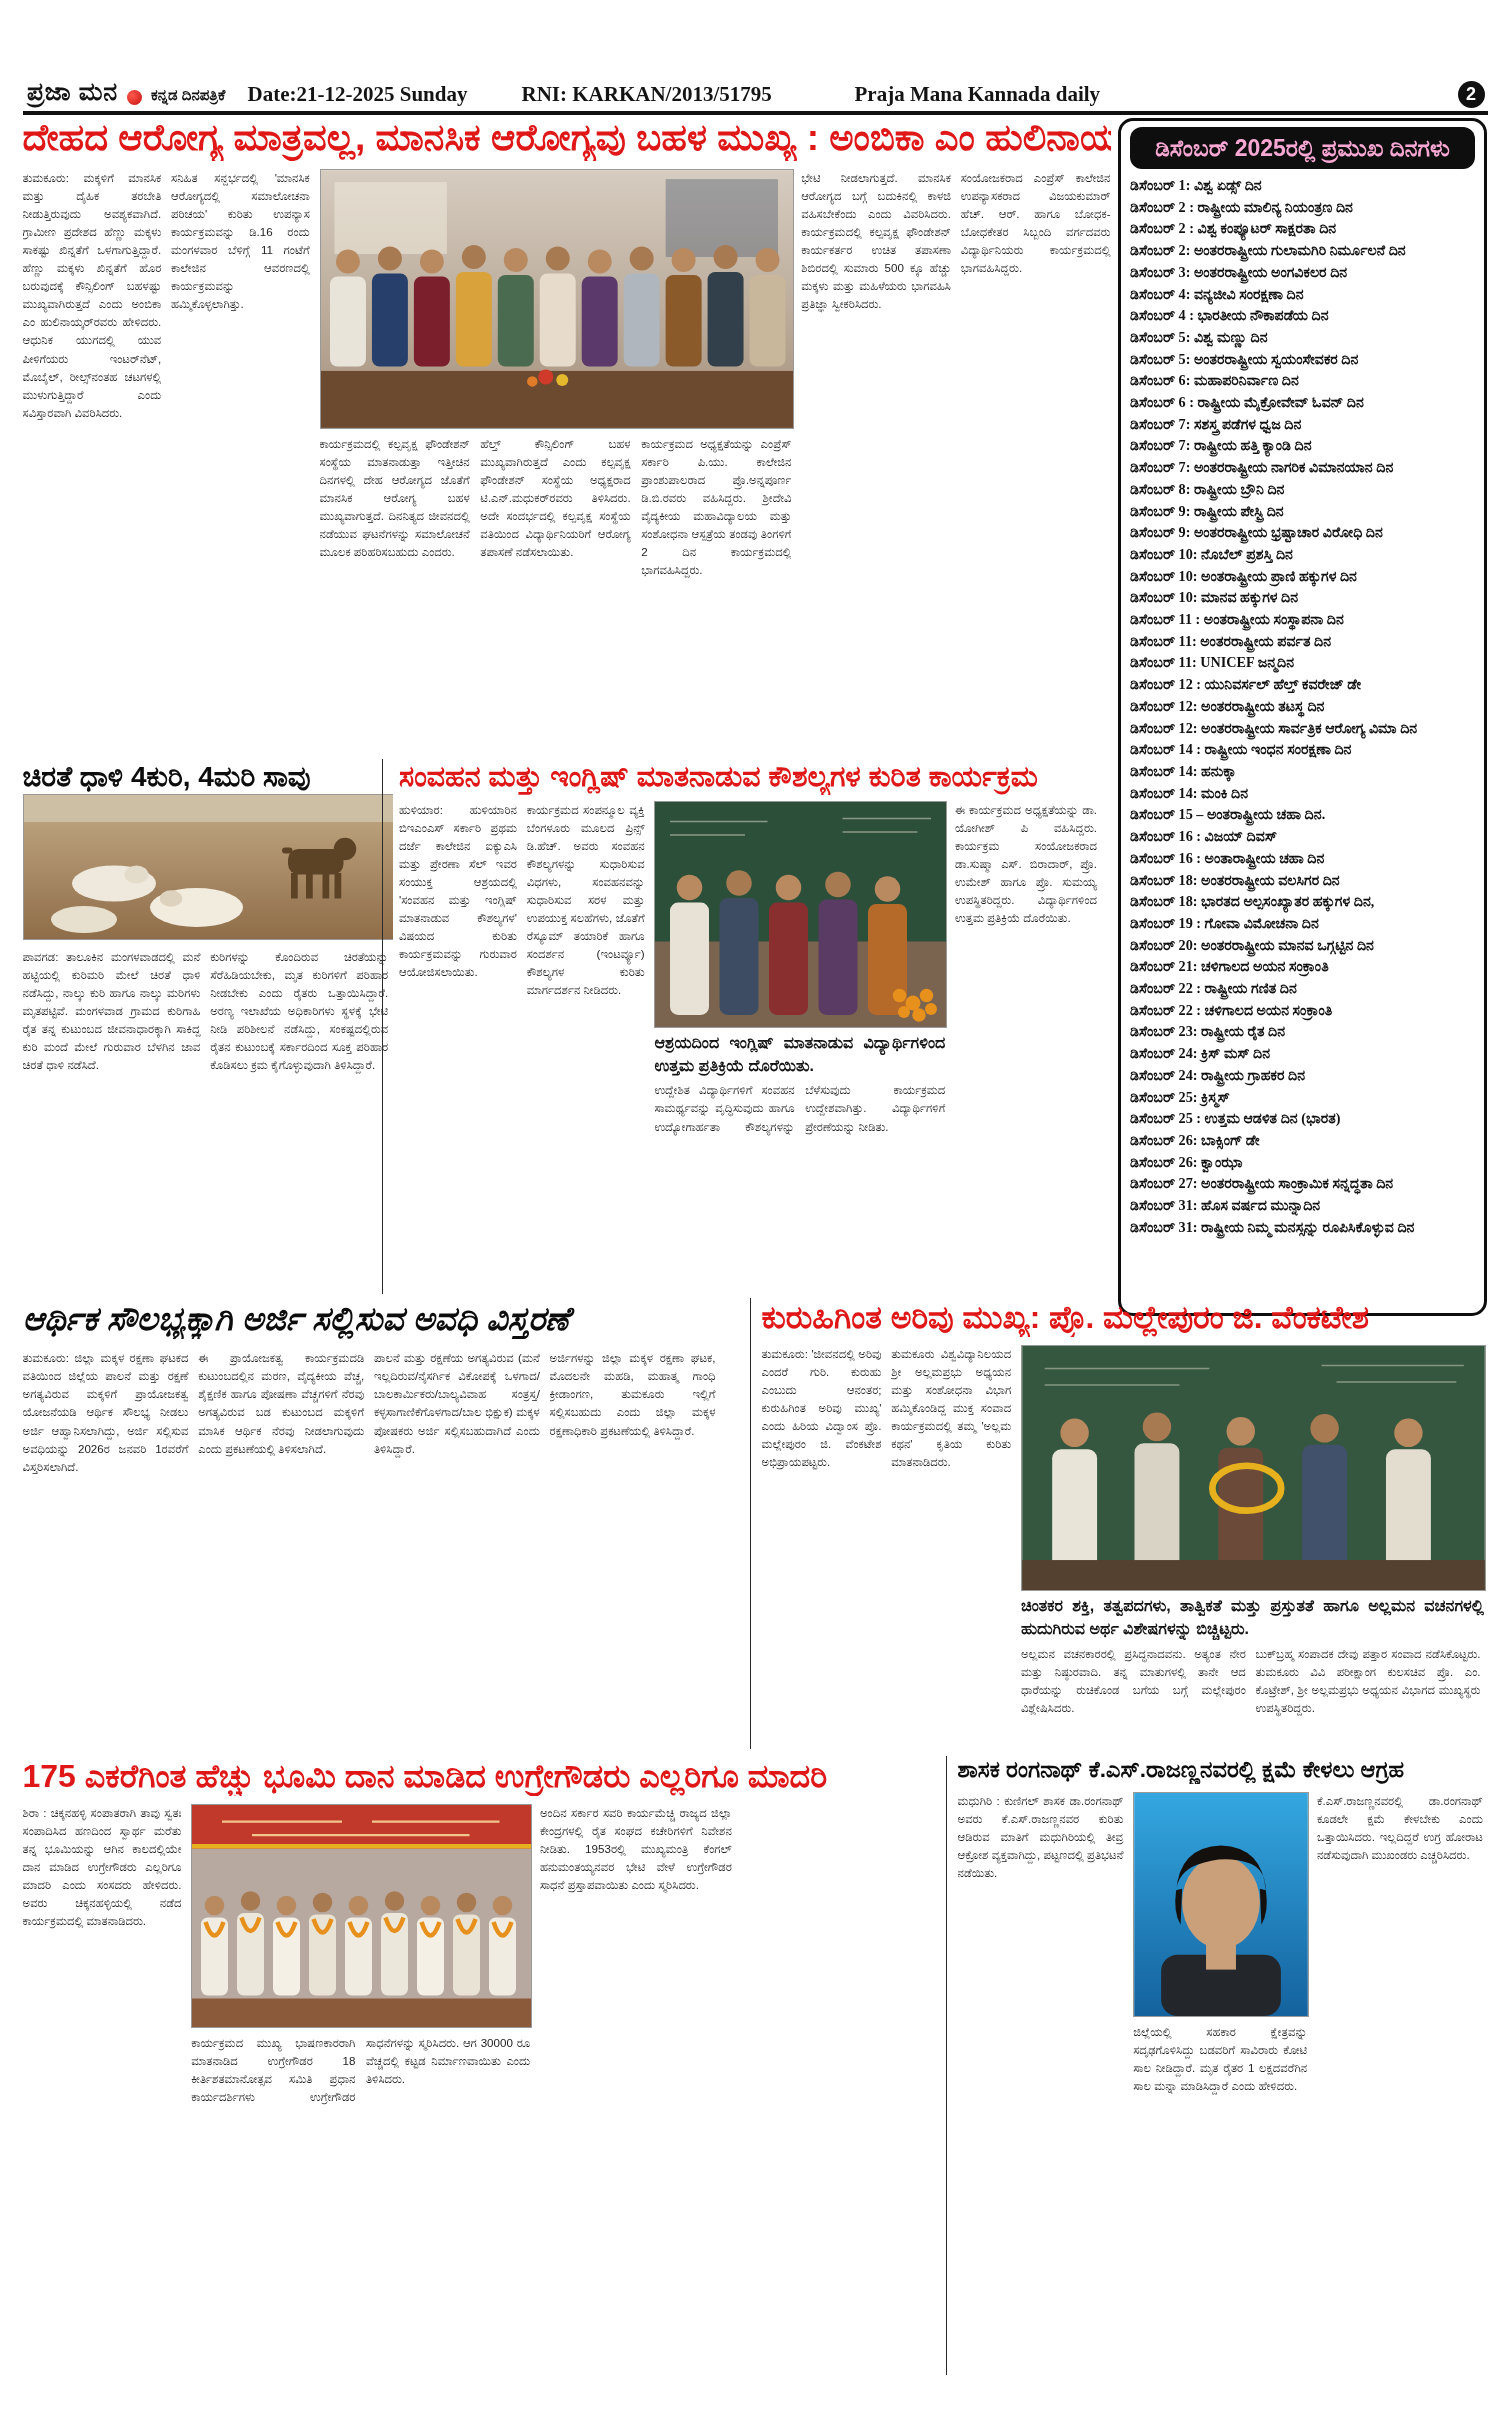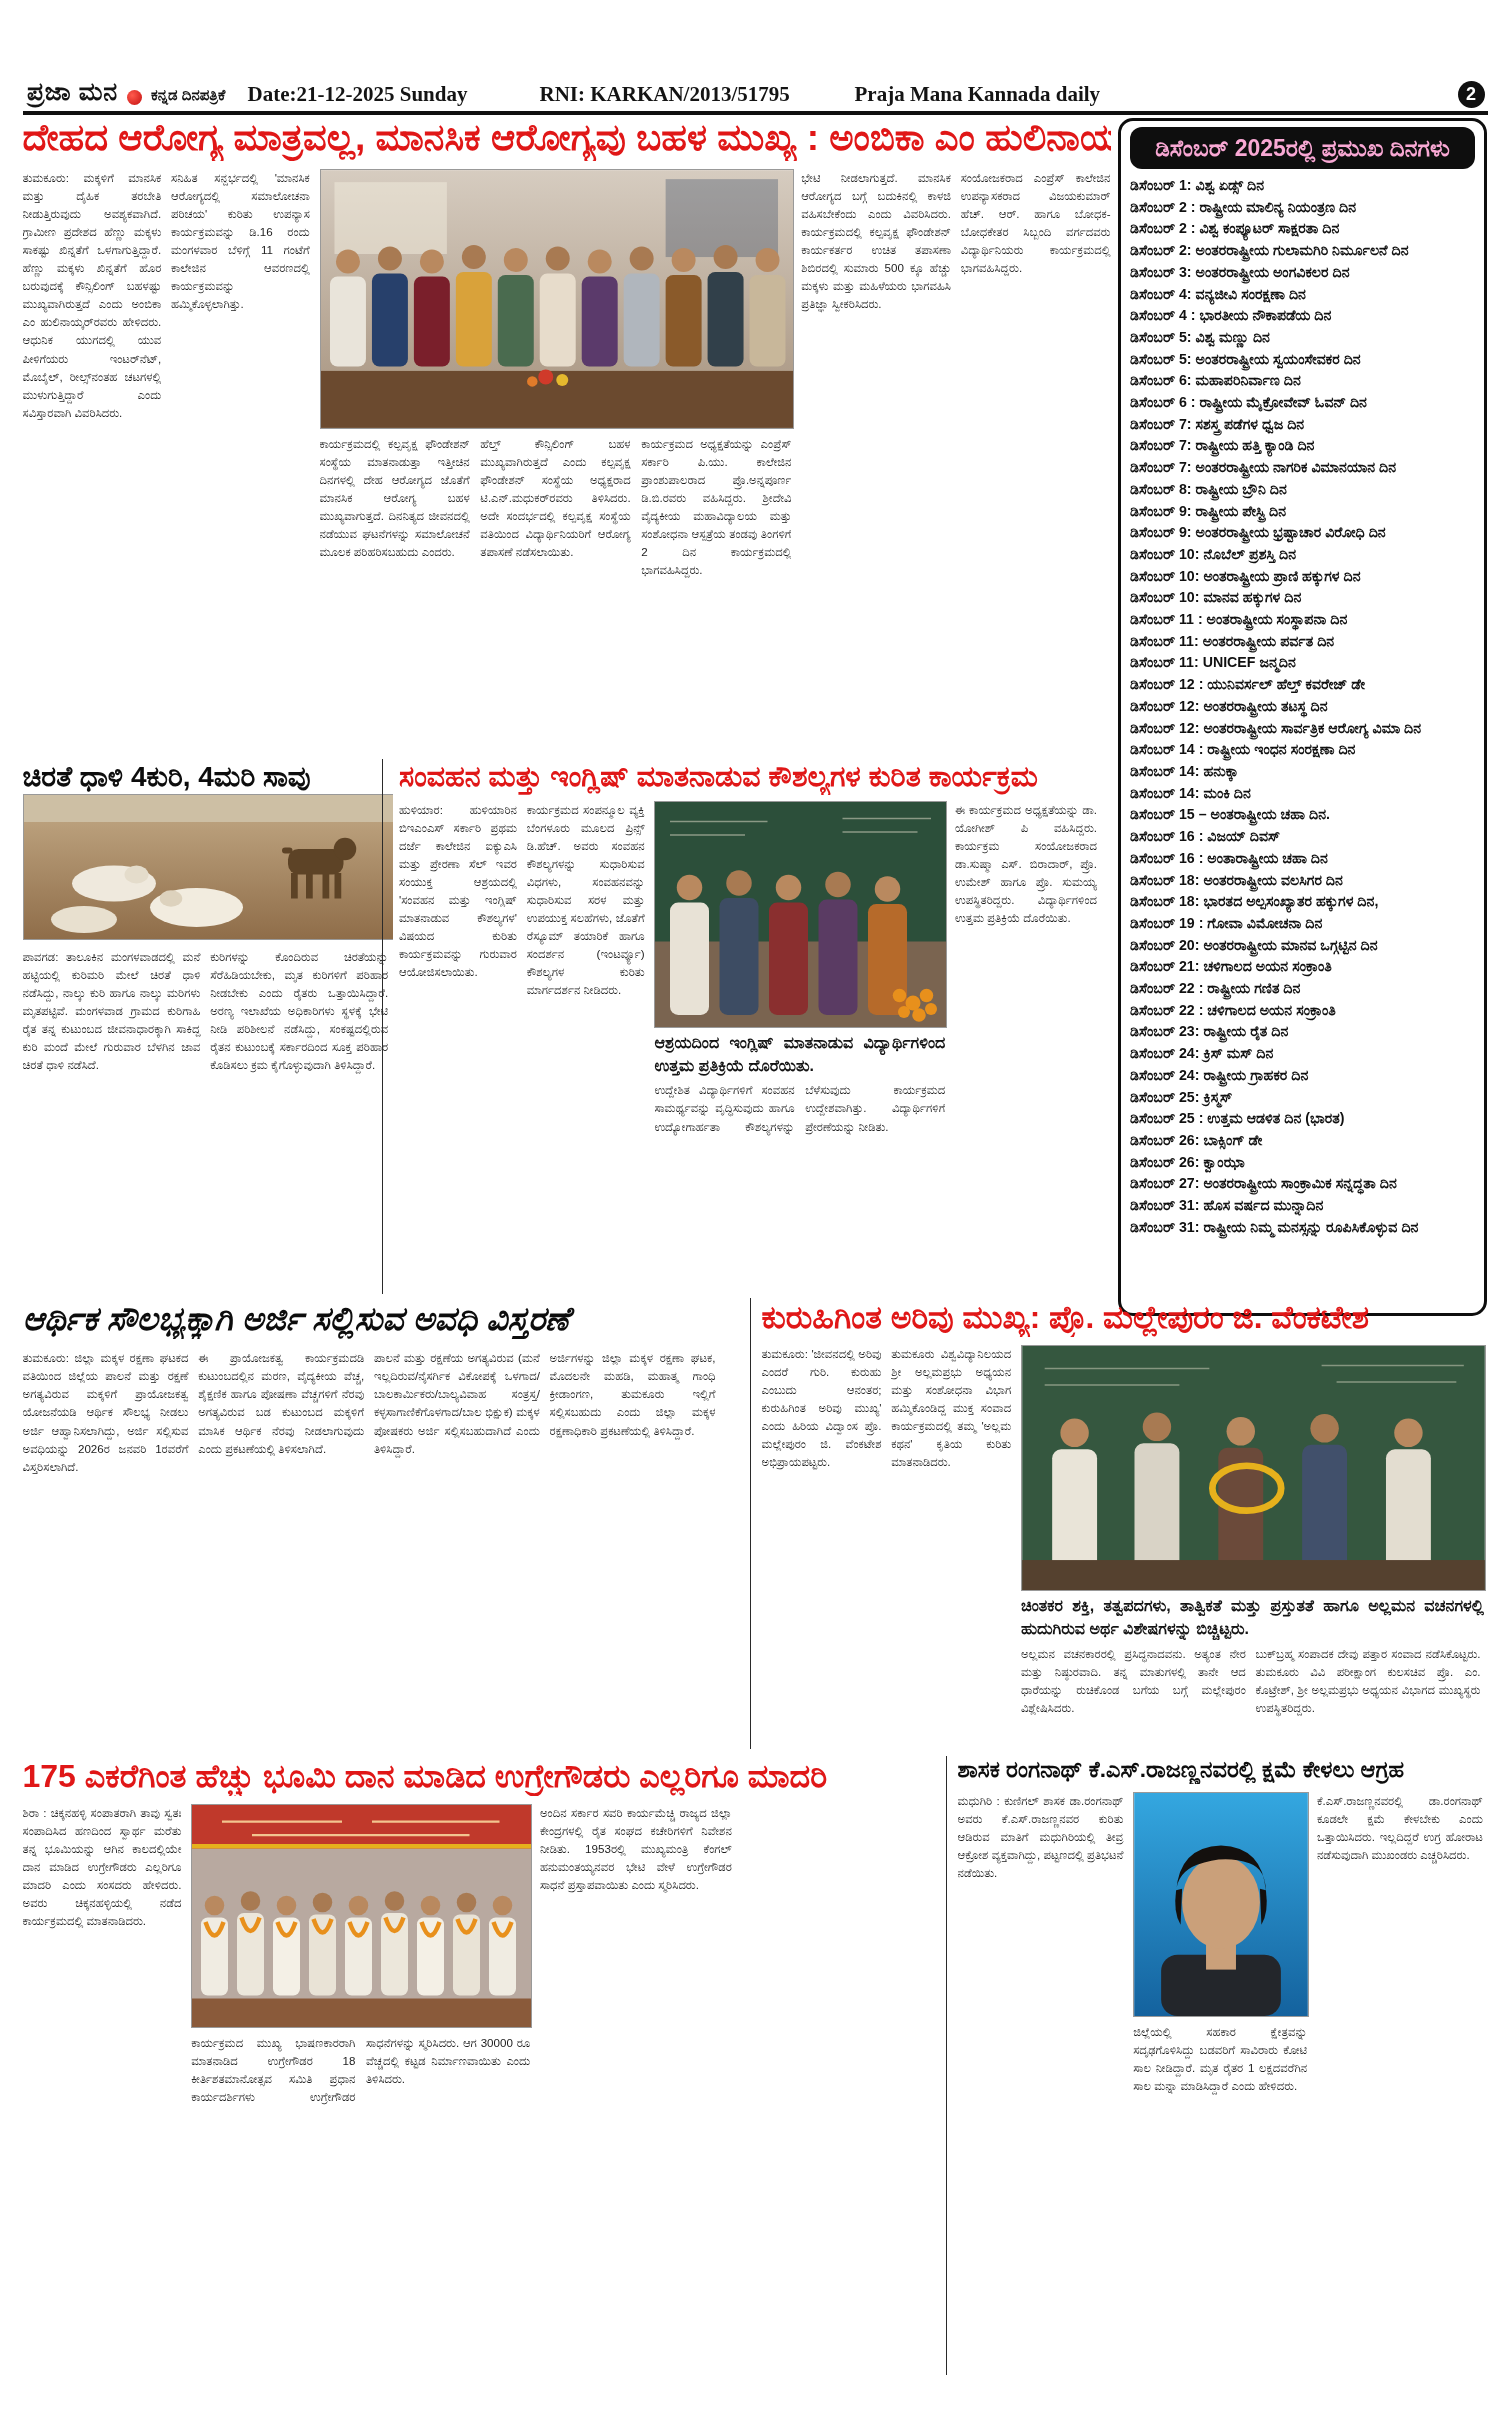--- a/index.html
+++ b/index.html
@@ -7,21 +7,21 @@
         font-family:"Liberation Sans","DejaVu Sans",sans-serif;color:#141414;overflow:hidden;}
 
   
   .masthead{position:absolute;left:22.5px;top:72px;width:1465px;height:36px;}
   .m-logo{position:absolute;left:4.5px;bottom:1.5px;display:flex;align-items:flex-end;gap:7.5px;}
   .m-logo-main{font-size:25px;font-weight:bold;letter-spacing:0.7px;text-align:center;}
   .m-emblem{display:inline-block;width:15px;height:15px;border-radius:50%;
             background:radial-gradient(circle at 35% 35%, #ff5a4d, #c40f0f);margin:0 1.5px 1.5px 1.5px;}
   .m-logo-sub{font-size:15px;font-weight:bold;margin-bottom:2.2px;}
   .m-date{position:absolute;left:225px;bottom:1.5px;font-family:"Liberation Serif",serif;font-weight:bold;font-size:21px;}
-  .m-rni{position:absolute;left:517px;bottom:1.5px;font-family:"Liberation Serif",serif;font-weight:bold;font-size:21px;}
+  .m-rni{position:absolute;left:499px;bottom:1.5px;font-family:"Liberation Serif",serif;font-weight:bold;font-size:21px;}
   .m-name{position:absolute;left:832px;bottom:1.5px;font-family:"Liberation Serif",serif;font-weight:bold;font-size:21px;}
   .m-badge{position:absolute;right:3px;bottom:0px;width:27px;height:27px;border-radius:50%;background:#101010;
            color:#fff;font-weight:bold;font-size:18px;display:flex;align-items:center;justify-content:center;}
   .head-rule{position:absolute;left:22.5px;top:111px;width:1465px;height:3.7px;background:#101010;}
 
   
   .art{position:absolute;overflow:hidden;}
   .hl{font-weight:bold;white-space:nowrap;overflow:hidden;line-height:1.25;}
   .hl.red{color:#e01717;}
   .hl.black{color:#0d0d0d;}
@@ -33,21 +33,21 @@
   .subcols2{column-count:2;column-gap:10.5px;}
   .subcols3{column-count:3;column-gap:10.5px;}
 
   
   .sidebar{position:absolute;left:1118px;top:118px;width:369px;height:1198px;
            border:3px solid #0e0e0e;border-radius:15px;padding:6px 9px;box-sizing:border-box;overflow:hidden;
            box-shadow:0 0 0 1.5px #fff inset;}
   .sidebar-title{background:#0e0e0e;color:#f9a8d4;border-radius:12px;text-align:center;
                  font-size:23px;font-weight:bold;padding:7.5px 3px;margin-bottom:6px;white-space:nowrap;overflow:hidden;}
   .day-list{font-size:14.2px;font-weight:600;line-height:1.48;color:#111;}
-  .day-list .list-item{margin-bottom:0.7px;}
+  .day-list .list-item{margin-bottom:0.7px;font-family:Liberation Serif, serif;}
 
   
   #article1{left:22.5px;top:115px;width:1088px;height:640px;}
   #article1 .hl{font-size:37px;margin-bottom:7.5px;}
   #article2{left:22.5px;top:759px;width:370px;height:535px;}
   #article2 .hl{font-size:28px;}
   #article3{left:382px;top:759px;width:706px;height:535px;padding-left:16px;}
   #article3 .hl{font-size:28.5px;margin-bottom:6px;}
   #article4{left:22.5px;top:1298px;width:717px;height:451px;}
   #article4 .hl{font-size:33px;margin-bottom:10px;font-style:italic;}

